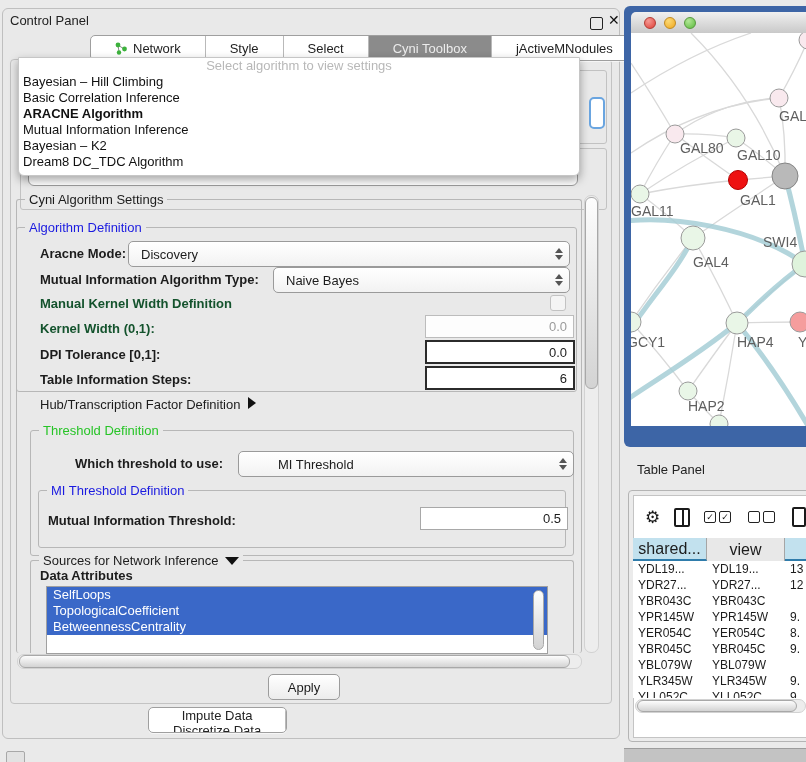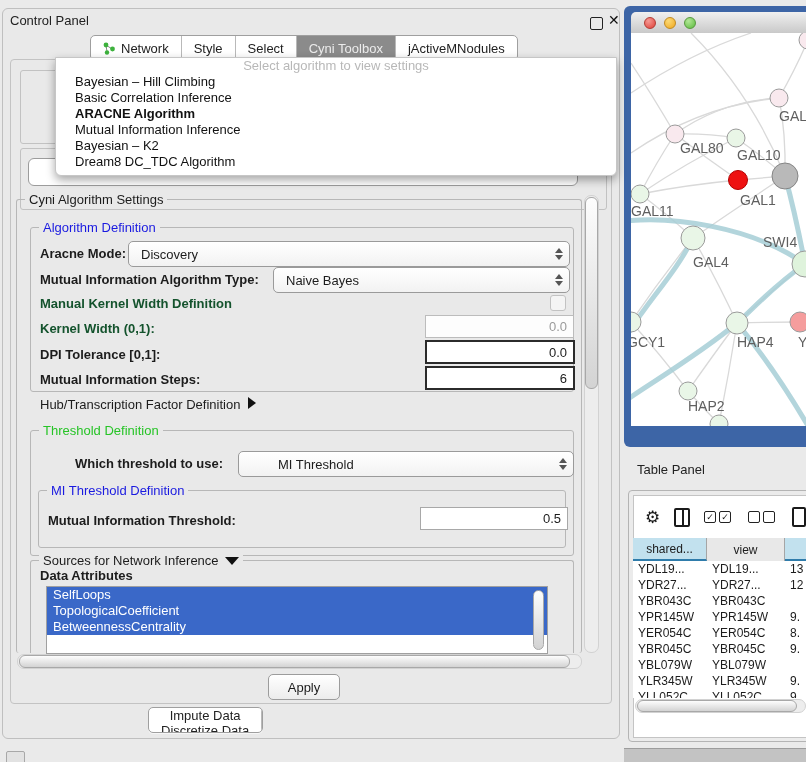--- a/index.html
+++ b/index.html
@@ -5,21 +5,21 @@
   html,body{margin:0;padding:0;}
   body{width:806px;height:762px;position:relative;background:#eaeaea;
        font-family:"Liberation Sans","DejaVu Sans",sans-serif;color:#1c1c1c;overflow:hidden;}
   .abs{position:absolute;}
   .panel-border{border:1px solid #bfbfbf;border-radius:6px;background:#e9e9e9;}
   .titlebar-text{font-size:13px;color:#222;}
   
   .seg{display:flex;background:#fff;border:1px solid #9f9f9f;border-radius:5px;overflow:hidden;
        font-size:13px;color:#222;box-shadow:0 1px 0 rgba(255,255,255,.6);}
   .seg .tab{display:flex;align-items:center;justify-content:center;gap:5px;
-       border-right:1px solid #b9b9b9;padding:0 12px;white-space:nowrap;cursor:default;}
+       border-right:1px solid #b9b9b9;padding:0 24px;white-space:nowrap;cursor:default;}
   .seg .tab:last-child{border-right:none;}
   .seg .tab.sel{background:#8b8b8b;color:#ececec;}
   
   .group{border:1px solid #b7b7b7;border-radius:3px;}
   .group-label{position:absolute;top:-8px;left:8px;background:#e9e9e9;padding:0 4px;font-size:13px;}
   .lbl{font-size:13px;}
   .b{font-weight:bold;}
   .dis{color:#14532d;}
   .blue-t{color:#1a1ae0;}
   .green-t{color:#27c427;}
@@ -51,27 +51,27 @@
   
   .sb-track{position:absolute;background:#ededed;border:1px solid #d2d2d2;border-radius:7px;}
   .sb-thumb{position:absolute;background:linear-gradient(#fdfdfd,#d3d3d3);border:1px solid #a8a8a8;border-radius:6px;}
   
   .btn{position:absolute;background:linear-gradient(#ffffff,#ececec);border:1px solid #9c9c9c;
        border-radius:5px;font-size:13px;display:flex;align-items:center;justify-content:center;}
   
   .popup{position:absolute;background:#fff;border:1px solid #c6c6c6;border-radius:0 0 6px 6px;
        box-shadow:0 4px 10px rgba(0,0,0,.35);z-index:50;}
   .popup .ph{color:#b8b8b8;text-align:center;font-size:13px;height:16px;line-height:16px;}
-  .popup .item{font-size:13px;height:16px;line-height:16px;padding-left:19px;color:#111;}
+  .popup .item{font-size:13px;height:16px;line-height:16px;padding-left:4px;color:#111;}
   
   .mac-titlebar{position:absolute;background:linear-gradient(#f0f0f0,#c9c9c9);
        border-bottom:1px solid #979797;border-radius:5px 0 0 0;}
   .light{position:absolute;width:12px;height:12px;border-radius:50%;top:5px;}
   
-  .th{position:absolute;font-size:12px;display:flex;align-items:center;justify-content:center;
+  .th{position:absolute;font-size:16px;display:flex;align-items:center;justify-content:center;
       border-right:1px solid #a5a5a5;box-sizing:border-box;height:23px;background:#e8e8e8;}
   .th.selcol{background:#c2e1ee;border-bottom:2px solid #2f7cab;}
   .tr-cell{font-size:12px;height:16px;line-height:16px;padding-left:5px;box-sizing:border-box;
       white-space:nowrap;overflow:hidden;}
   .toolbar-ic{display:inline-flex;align-items:center;justify-content:center;}
   .cb-ic{width:10px;height:10px;border:1.5px solid #222;border-radius:2px;display:inline-flex;
       align-items:center;justify-content:center;font-size:9px;font-weight:bold;margin-right:3px;}
   svg text{font-family:"Liberation Sans","DejaVu Sans",sans-serif;}
 </style>
 </head>
@@ -109,35 +109,35 @@
   <div class="tab">
     <span>jActiveMNodules</span>
   </div>
 </div>
 
 <div class="abs" style="left:20px;top:70px;width:585px;height:72px;border:1px solid #c2c2c2;border-radius:3px;"></div>
 <div class="abs" style="left:589px;top:97px;width:12px;height:28px;background:#fff;border:2px solid #6aa5e0;border-radius:5px;"></div>
 <div class="abs" style="left:20px;top:148px;width:585px;height:60px;border:1px solid #c2c2c2;border-radius:3px;"></div>
 <div class="abs" style="left:28px;top:158px;width:548px;height:26px;background:#fff;border:1px solid #9c9c9c;border-radius:6px;"></div>
 
-<div class="popup" style="left:18px;top:57px;width:560px;height:117px;margin-left:37px;">
+<div class="popup" style="left:18px;top:57px;width:560px;height:117px;">
   <div class="ph">Select algorithm to view settings</div>
   <div class="item">Bayesian – Hill Climbing</div>
   <div class="item">Basic Correlation Inference</div>
   <div class="item b">ARACNE Algorithm</div>
   <div class="item">Mutual Information Inference</div>
   <div class="item">Bayesian – K2</div>
   <div class="item">Dream8 DC_TDC Algorithm</div>
 </div>
 
 <div class="abs group" style="left:16px;top:199px;width:564px;height:453px;border-bottom:none;">
   <span class="group-label">Cyni Algorithm Settings</span>
 </div>
 
-<div class="abs group" style="left:30px;top:227px;width:542px;height:163px;">
+<div class="abs group" style="left:16px;top:227px;width:542px;height:163px;padding-left:17px;">
   <span class="group-label blue-t">Algorithm Definition</span>
 </div>
 
 <div class="abs lbl b" style="left:40px;top:246px;">Aracne Mode:</div>
 <div class="combo" style="left:128px;top:241px;width:440px;height:24px;gap:44px;">
   <span class="txt">Discovery</span>
   <span class="steppers">
       <span class="tri-up"></span>
       <span class="tri-down"></span>
     </span>
@@ -154,21 +154,21 @@
 
 <div class="abs lbl b dis" style="left:40px;top:296px;">Manual Kernel Width Definition</div>
 <div class="checkbox" style="left:550px;top:295px;"></div>
 
 <div class="abs lbl b dis" style="left:40px;top:321px;">Kernel Width (0,1):</div>
 <div class="field dis" style="left:425px;top:315px;width:141px;height:21px;">0.0</div>
 
 <div class="abs lbl b" style="left:40px;top:347px;">DPI Tolerance [0,1]:</div>
 <div class="field strong" style="left:425px;top:340px;width:140px;height:20px;">0.0</div>
 
-<div class="abs lbl b" style="left:40px;top:372px;">Mutual Information Steps:</div>
+<div class="abs lbl b" style="left:40px;top:372px;">Table Information Steps:</div>
 <div class="field strong" style="left:425px;top:366px;width:140px;height:20px;">6</div>
 
 <div class="abs lbl" style="left:40px;top:397px;">
   <span>Hub/Transcription Factor Definition</span><span class="tri-right"></span>
 </div>
 
 <div class="abs group" style="left:30px;top:430px;width:542px;height:124px;">
   <span class="group-label green-t">Threshold Definition</span>
 </div>
 

